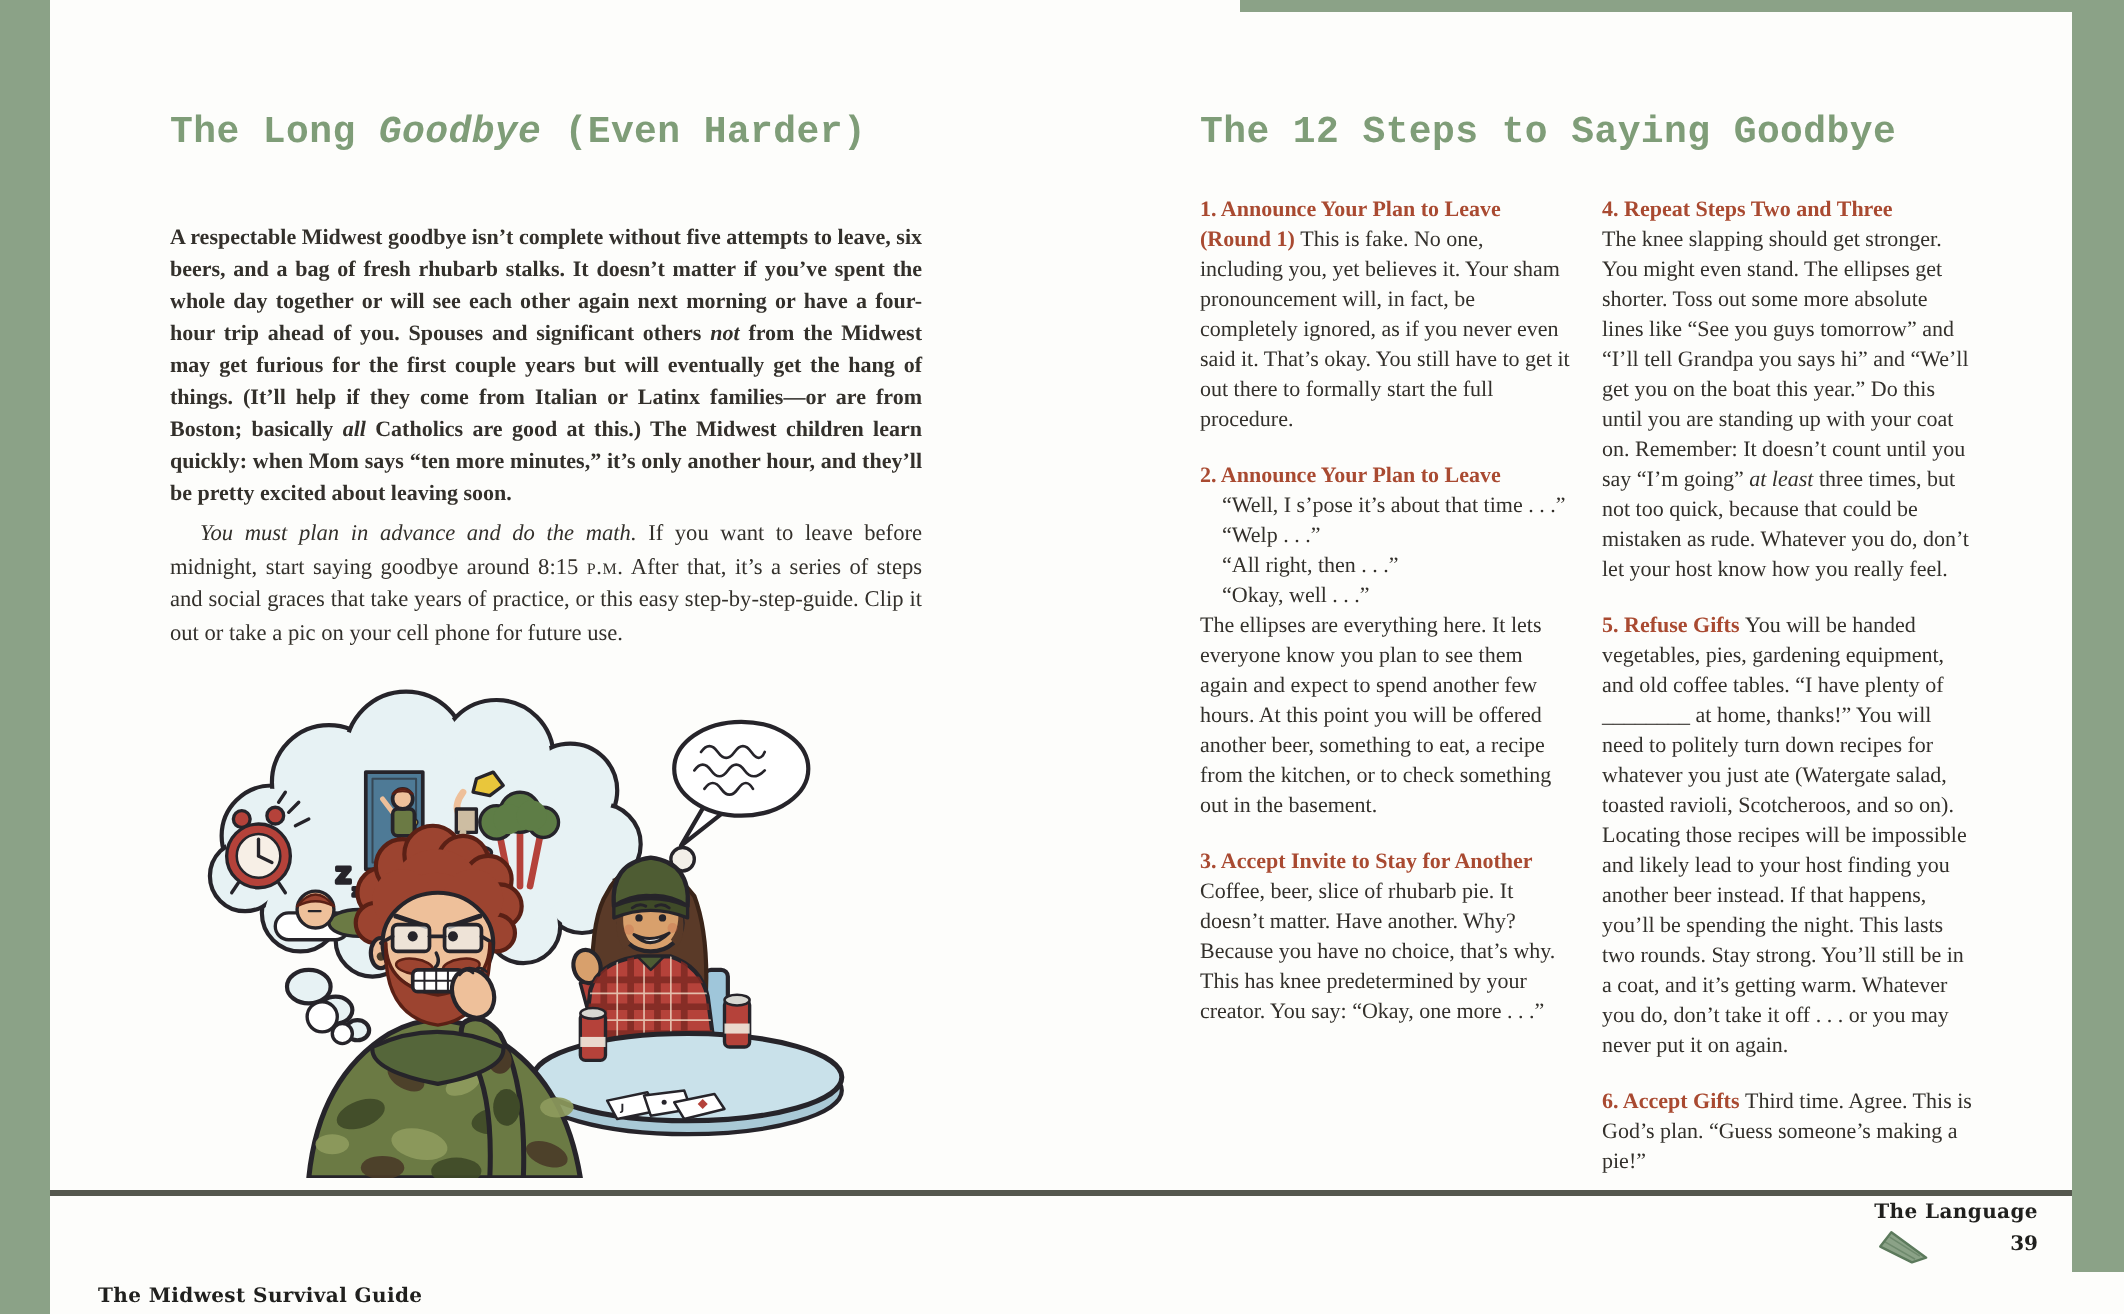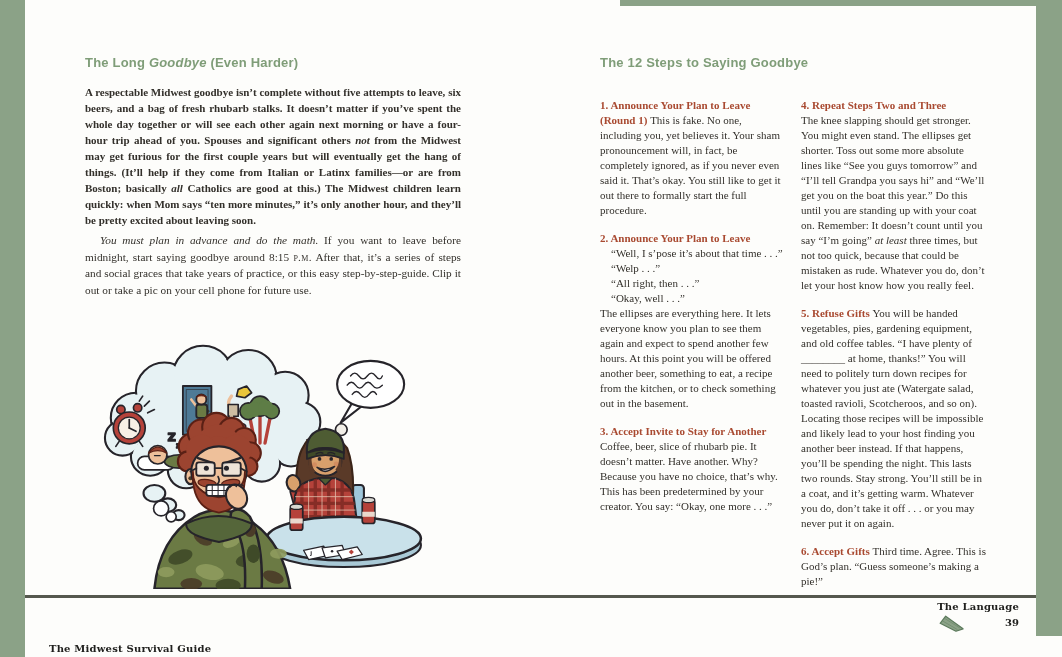--- a/index.html
+++ b/index.html
@@ -7,28 +7,28 @@
     width:1062px;height:657px;position:relative;overflow:hidden;
     background:var(--paper,#fdfdfb);
     font-family:"Liberation Serif",serif;color:var(--text_dark,#33302b);
   }
   .band{position:absolute;background:var(--band_green,#8ba287);}
   .band-left{left:0;top:0;width:25px;height:657px;}
   .band-right{left:1036px;top:0;width:26px;height:636px;}
   .band-top{left:620px;top:0;width:442px;height:6px;}
 
   .page-title{
-    position:absolute;font-family:Liberation Sans, sans-serif;font-weight:700;
-    font-size:13px;color:var(--title_green,#7f9d78);letter-spacing:.2px;
+    position:absolute;font-family:Liberation Mono, monospace;font-weight:700;
+    font-size:19px;color:var(--title_green,#7f9d78);letter-spacing:.2px;
   }
   .lp-title{left:85px;top:55px;width:400px;}
   .rp-title{left:600px;top:55px;width:400px;}
 
   .lp-text{position:absolute;left:85px;top:84px;width:376px;}
-  .para1 .blk{font-weight:700;font-size:11px;line-height:16px;text-align:justify;}
+  .para1 .blk{font-weight:700;font-size:11px;line-height:16px;text-align:justify;margin-top:27px;}
   .para2{margin-top:4px;}
   .para2 .blk{font-size:11.3px;line-height:16.5px;text-align:justify;text-indent:15px;}
 
   .rp-cols{position:absolute;left:600px;top:98px;width:386px;display:flex;gap:16px;}
   .rp-col{width:185px;font-size:11px;line-height:15px;}
   .step{margin-bottom:13px;}
   .blk{margin:0;}
   .blk.h{font-weight:700;color:var(--step_red,#a94a31);}
   .blk.quote{padding-left:11px;}
   .hd{font-weight:700;color:var(--step_red,#a94a31);}
@@ -338,33 +338,33 @@
   </div>
 </div>
 
 <div>
   <div class="page-title rp-title">The 12 Steps to Saying Goodbye</div>
 
   <div class="rp-cols">
     <div class="rp-col">
       <div class="step">
           <div class="blk h"><span class="">1. Announce Your Plan to Leave</span></div>
-          <div class="blk p"><span class="hd">(Round 1) </span><span class="">This is fake. No one, including you, yet believes it. Your sham pronouncement will, in fact, be completely ignored, as if you never even said it. That’s okay. You still like to get it out there to formally start the full procedure.</span></div>
+          <div class="blk p"><span class="hd">(Round 1) </span><span class="">This is fake. No one, including you, yet believes it. Your sham pronouncement will, in fact, be completely ignored, as if you never even said it. That’s okay. You still have to get it out there to formally start the full procedure.</span></div>
         </div>
       <div class="step">
           <div class="blk h"><span class="">2. Announce Your Plan to Leave</span></div>
           <div class="blk quote"><span class="">“Well, I s’pose it’s about that time . . .”</span></div>
           <div class="blk quote"><span class="">“Welp . . .”</span></div>
           <div class="blk quote"><span class="">“All right, then . . .”</span></div>
           <div class="blk quote"><span class="">“Okay, well . . .”</span></div>
           <div class="blk p"><span class="">The ellipses are everything here. It lets everyone know you plan to see them again and expect to spend another few hours. At this point you will be offered another beer, something to eat, a recipe from the kitchen, or to check something out in the basement.</span></div>
         </div>
       <div class="step">
           <div class="blk h"><span class="">3. Accept Invite to Stay for Another</span></div>
-          <div class="blk p"><span class="">Coffee, beer, slice of rhubarb pie. It doesn’t matter. Have another. Why? Because you have no choice, that’s why. This has been predetermined by your creator. You say: “Okay, one more . . .”</span></div>
+          <div class="blk p"><span class="">Coffee, beer, slice of rhubarb pie. It doesn’t matter. Have another. Why? Because you have no choice, that’s why. This has knee predetermined by your creator. You say: “Okay, one more . . .”</span></div>
         </div>
     </div>
     <div class="rp-col">
       <div class="step">
           <div class="blk h"><span class="">4. Repeat Steps Two and Three</span></div>
           <div class="blk p"><span class="">The knee slapping should get stronger. You might even stand. The ellipses get shorter. Toss out some more absolute lines like “See you guys tomorrow” and “I’ll tell Grandpa you says hi” and “We’ll get you on the boat this year.” Do this until you are standing up with your coat on. Remember: It doesn’t count until you say “I’m going” </span><span class="it">at least</span><span class=""> three times, but not too quick, because that could be mistaken as rude. Whatever you do, don’t let your host know how you really feel.</span></div>
         </div>
       <div class="step">
           <div class="blk p"><span class="hd">5. Refuse Gifts </span><span class="">You will be handed vegetables, pies, gardening equipment, and old coffee tables. “I have plenty of ________ at home, thanks!” You will need to politely turn down recipes for whatever you just ate (Watergate salad, toasted ravioli, Scotcheroos, and so on). Locating those recipes will be impossible and likely lead to your host finding you another beer instead. If that happens, you’ll be spending the night. This lasts two rounds. Stay strong. You’ll still be in a coat, and it’s getting warm. Whatever you do, don’t take it off . . . or you may never put it on again.</span></div>
         </div>

